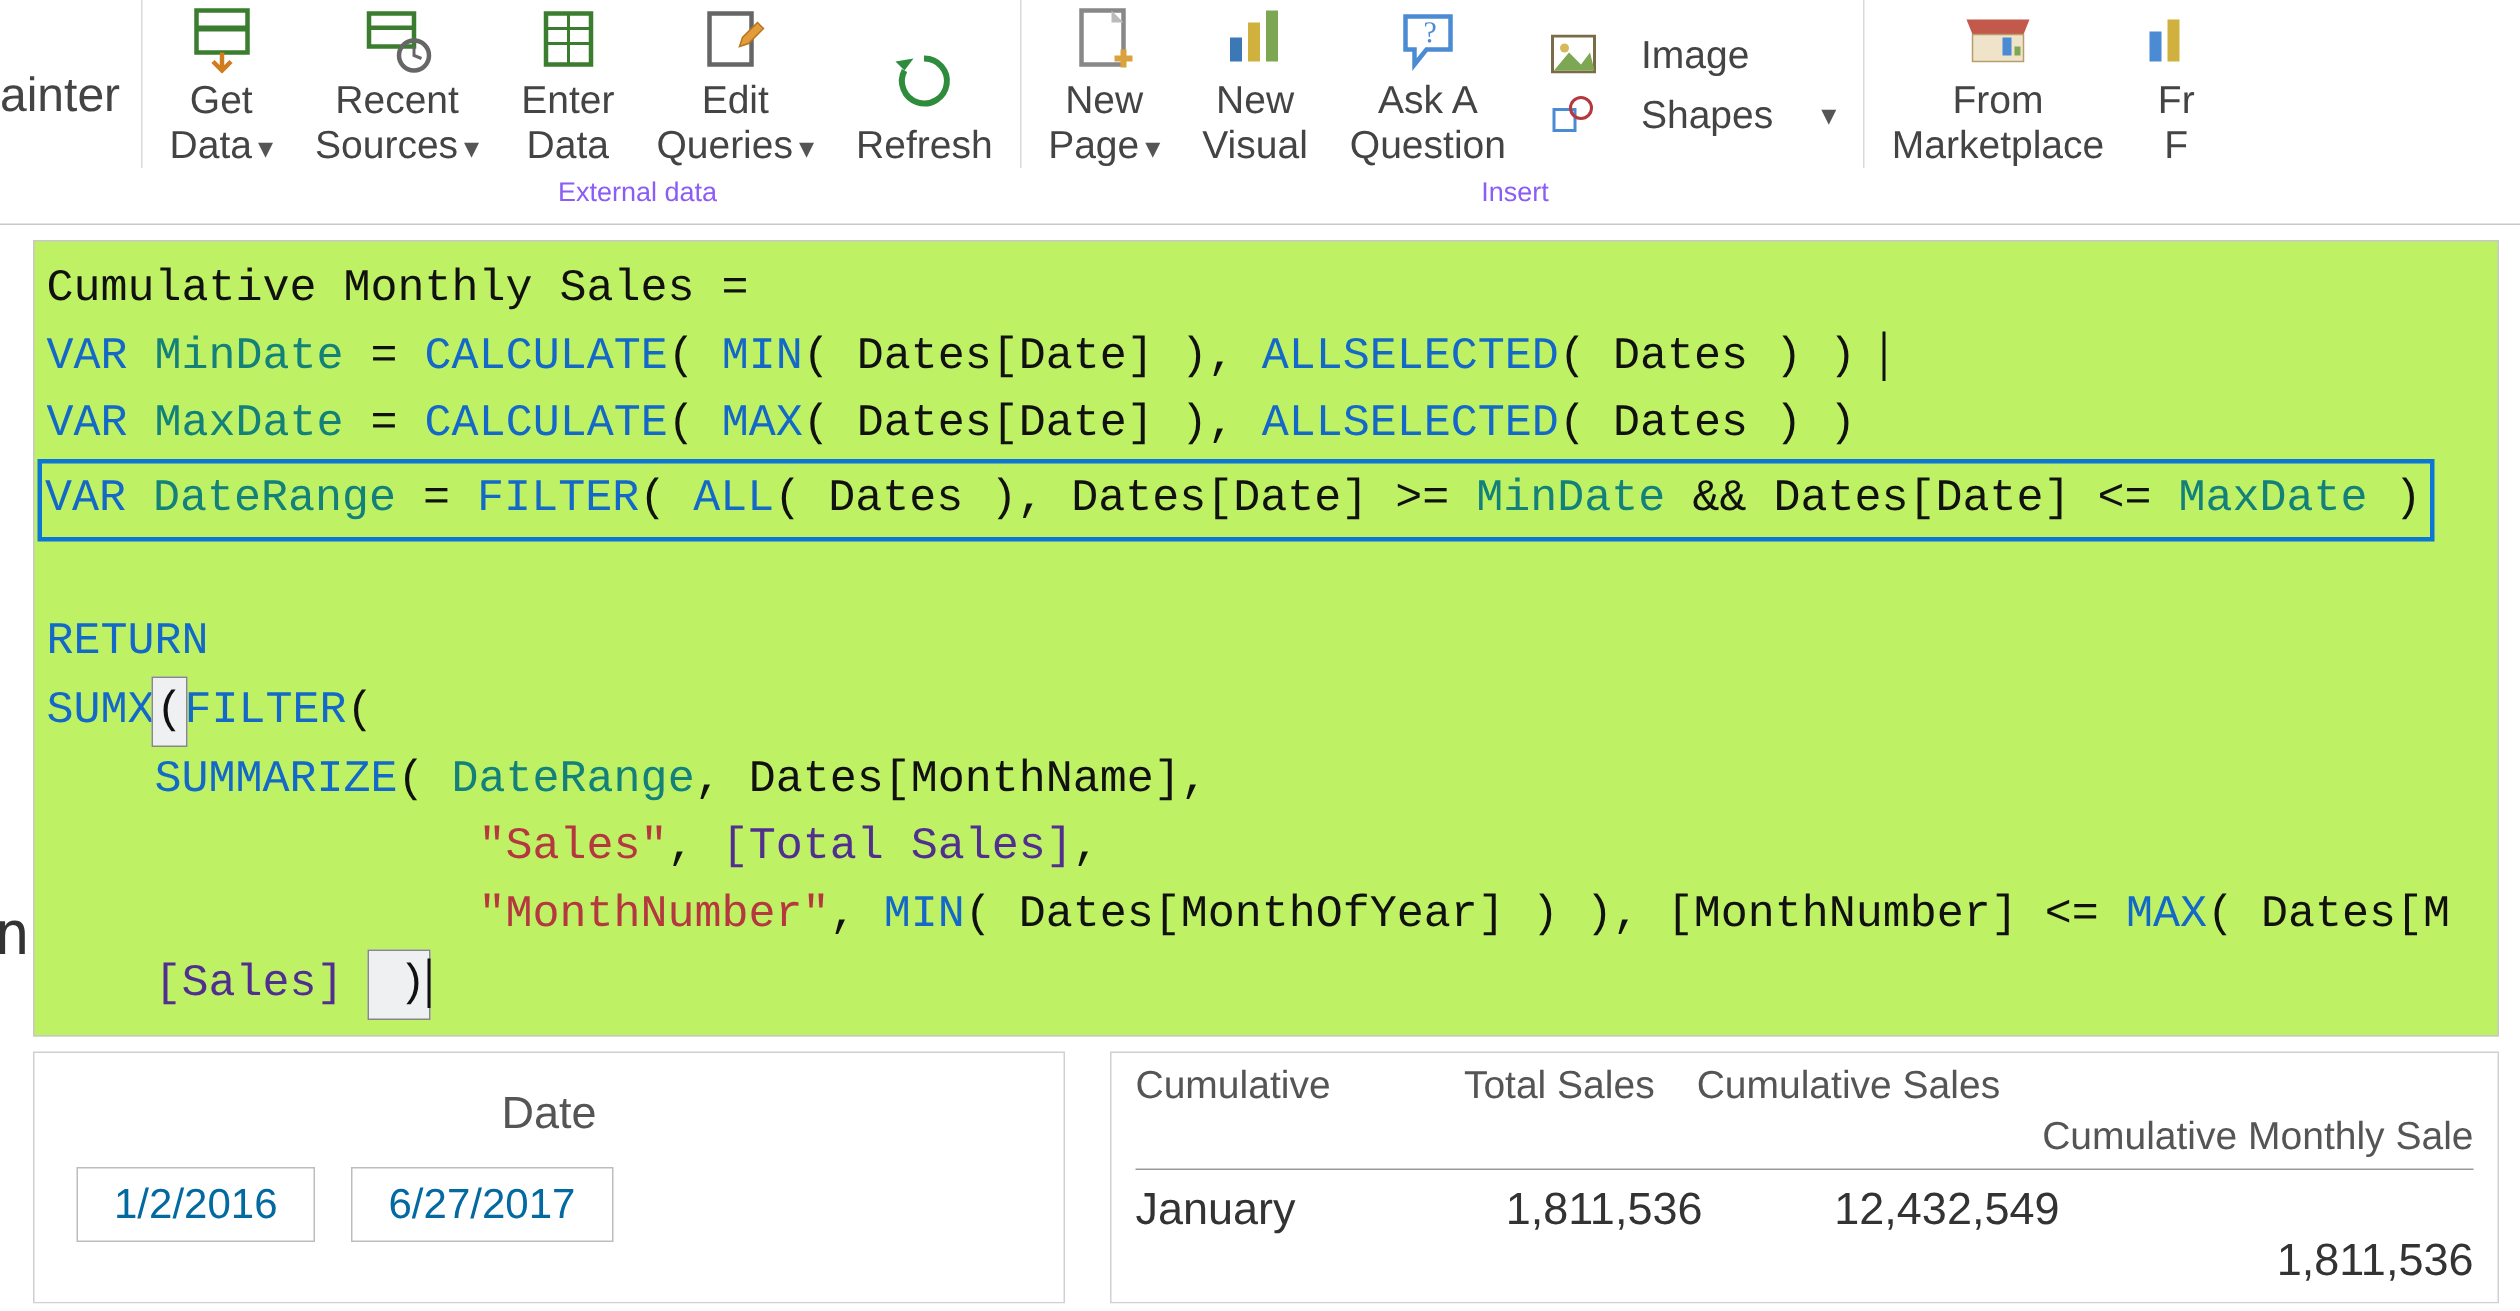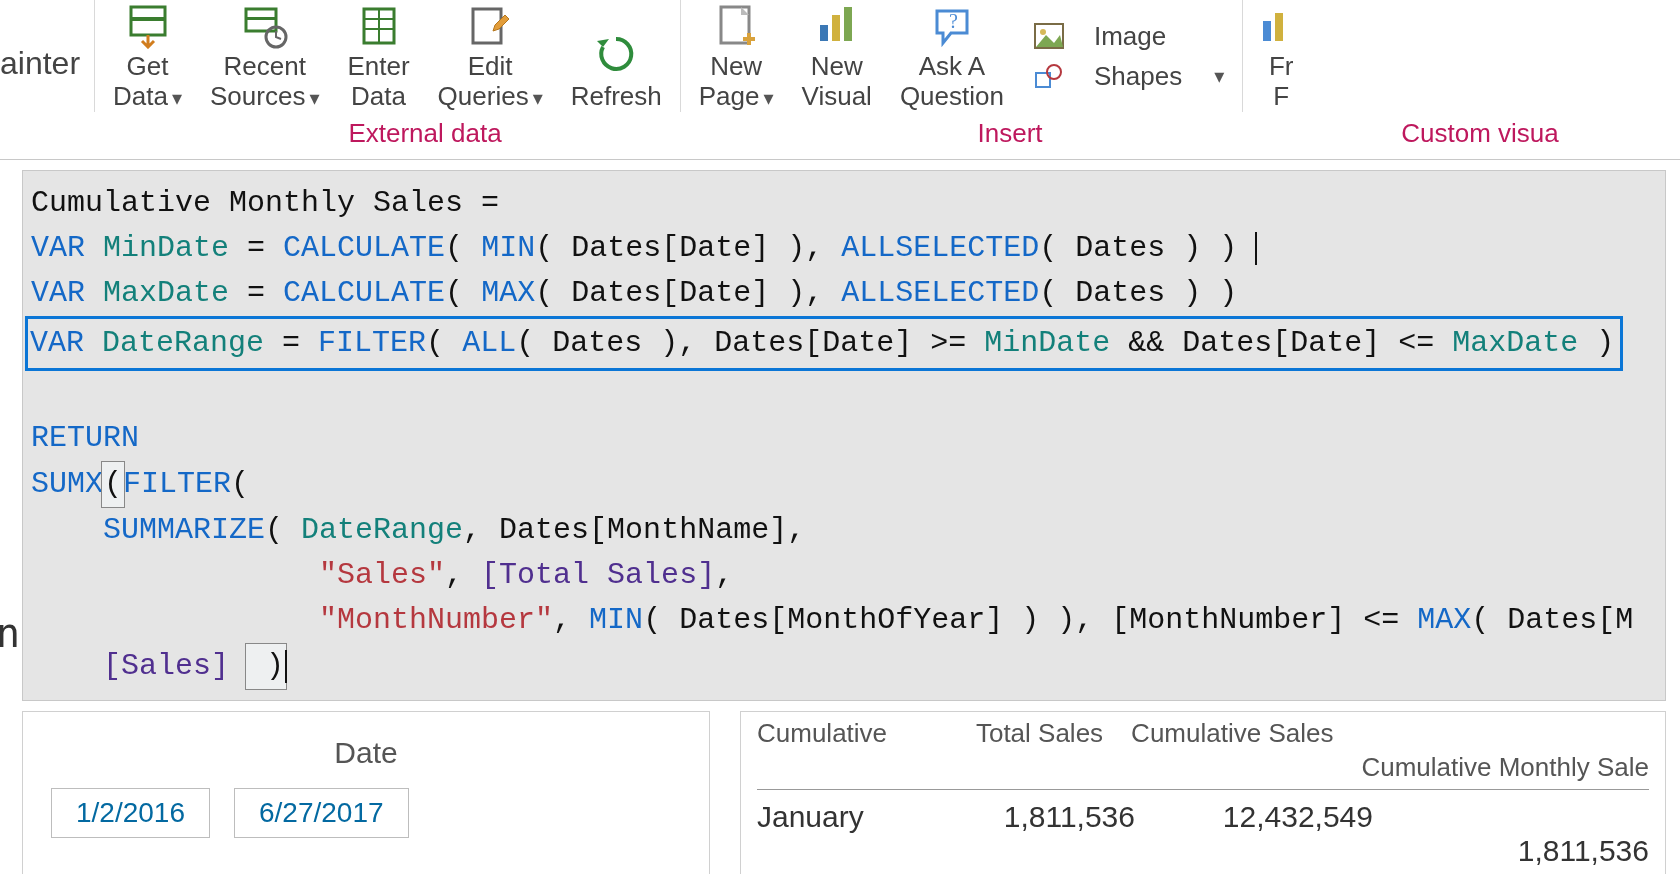--- a/index.html
+++ b/index.html
@@ -44,35 +44,35 @@
     font-size:26px;
     color:#444;
     height:112px;
     justify-content:center;
   }
   .small-stack .row { display:flex; align-items:center; gap:28px; }
   .small-stack .ic { width:34px; height:34px; display:flex; align-items:center; justify-content:center; }
   .vsep { width:1px; background:#d9d9d9; height:112px; margin:0 4px; }
   .group-labels {
     display:flex;
-    font-size:26px;
-    color:#be185d;
+    font-size:18px;
+    color:#8b5cf6;
     padding: 2px 0 10px 0;
     border-bottom:1px solid #c8c8c8;
   }
   .group-labels div { text-align:center; }
   .gl-clip  { width: 110px; }
   .gl-ext   { flex: 0 0 630px; }
   .gl-ins   { flex: 0 0 540px; }
   .gl-cust  { flex: 1; }
   
   .editor-frame {
     margin: 10px 14px 10px 22px;
     border: 1px solid #c8c8c8;
-    background:#e5e5e5;
+    background:#bef264;
   }
   .code {
     font-family: "Consolas","Courier New",monospace;
     font-size: 30px;
     line-height: 1.5;
     white-space: pre;
     padding: 10px 8px 10px 8px;
     color:#111;
   }
   .kw  { color:#1468c7; }   
@@ -278,38 +278,49 @@
             <circle cx="20" cy="9" r="7" fill="none" stroke="#b5383f" stroke-width="2"></circle>
           </svg>
         </span>
       <span>Shapes</span>
       <span class="drop">▾</span>
     </div>
   </div>
 
   <div class="vsep"></div>
 
+  <div class="rbtn">
+    <div class="ic">
+      <svg width="54" height="46">
+          <path d="M6 10 L48 10 L44 20 L10 20 Z" fill="#c3594a"></path>
+          <rect x="10" y="20" width="34" height="18" fill="#efe3c9" stroke="#b79d6a"></rect>
+          <rect x="30" y="22" width="6" height="12" fill="#4b8bd4"></rect>
+          <rect x="38" y="28" width="4" height="6" fill="#7da752"></rect>
+        </svg>
+    </div>
+    <div class="lbl" style="white-space:pre;">From
+Marketplace</div>
+  </div>
 
   <div class="rbtn" style="padding-right:0;">
     <div class="ic">
       <svg width="40" height="46">
           <rect x="2" y="18" width="8" height="20" fill="#4b8bd4"></rect>
           <rect x="14" y="10" width="8" height="28" fill="#d0b13e"></rect>
         </svg>
     </div>
     <div class="lbl" style="white-space:pre;">Fr
 F</div>
   </div>
 </div>
 
 <div class="group-labels">
   <div class="gl-clip"></div>
   <div class="gl-ext">External data</div>
   <div class="gl-ins">Insert</div>
-  <div class="gl-cust">Custom visua</div>
 </div>
 
 <div style="position:relative;">
 <div class="editor-frame">
 <div class="code"><span class="plain">Cumulative Monthly Sales =</span>
 <span class="kw">VAR</span> <span class="id">MinDate</span><span class="plain"> = </span><span class="fn">CALCULATE</span><span class="plain">( </span><span class="fn">MIN</span><span class="plain">( Dates[Date] ), </span><span class="fn">ALLSELECTED</span><span class="plain">( Dates ) ) </span><span style="border-left:2px solid #111; height:1.1em; display:inline-block; vertical-align:middle;"></span>
 <span class="kw">VAR</span> <span class="id">MaxDate</span><span class="plain"> = </span><span class="fn">CALCULATE</span><span class="plain">( </span><span class="fn">MAX</span><span class="plain">( Dates[Date] ), </span><span class="fn">ALLSELECTED</span><span class="plain">( Dates ) )</span>
 <span class="hl-line"><span class="kw">VAR</span> <span class="id">DateRange</span><span class="plain"> = </span><span class="fn">FILTER</span><span class="plain">( </span><span class="fn">ALL</span><span class="plain">( Dates ), Dates[Date] &gt;= </span><span class="id">MinDate</span><span class="plain"> &amp;&amp; Dates[Date] &lt;= </span><span class="id">MaxDate</span><span class="plain"> )</span></span>
 
 <span class="kw">RETURN</span>

